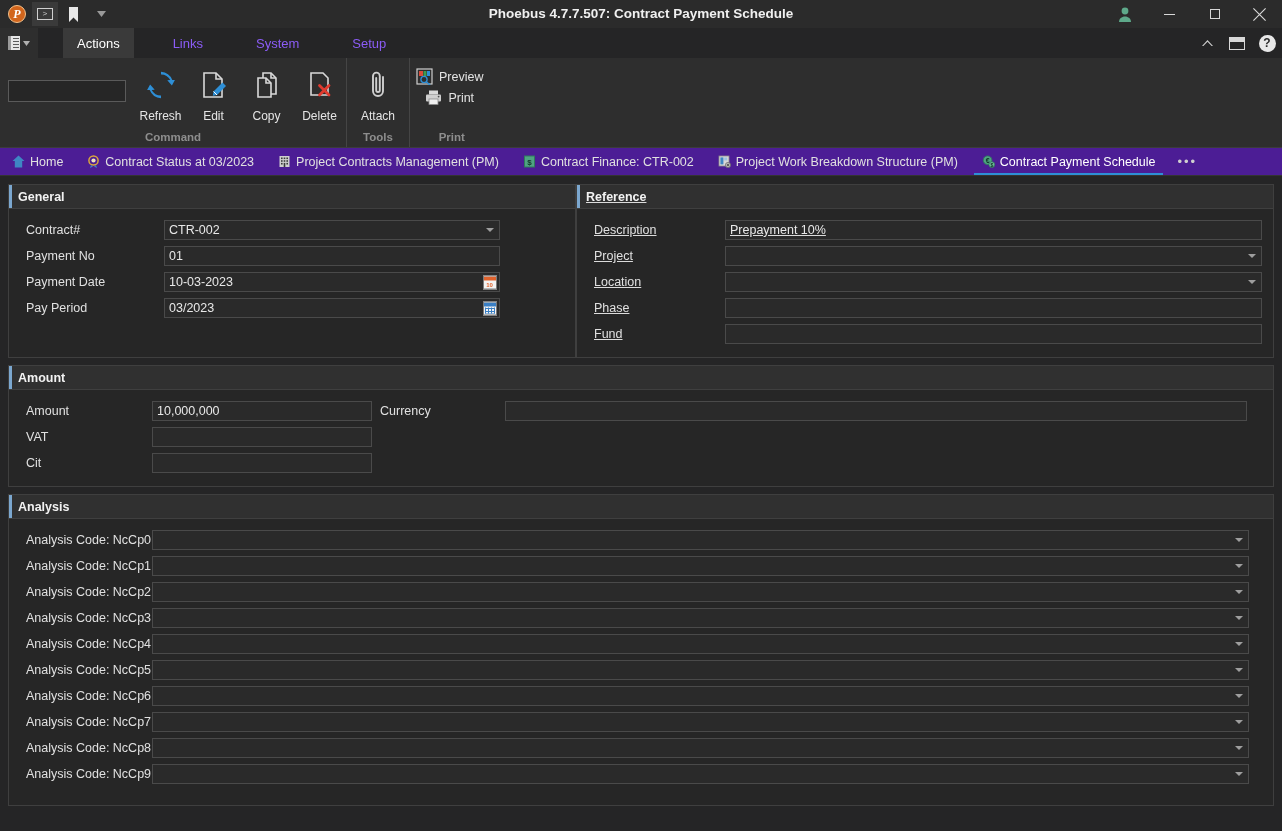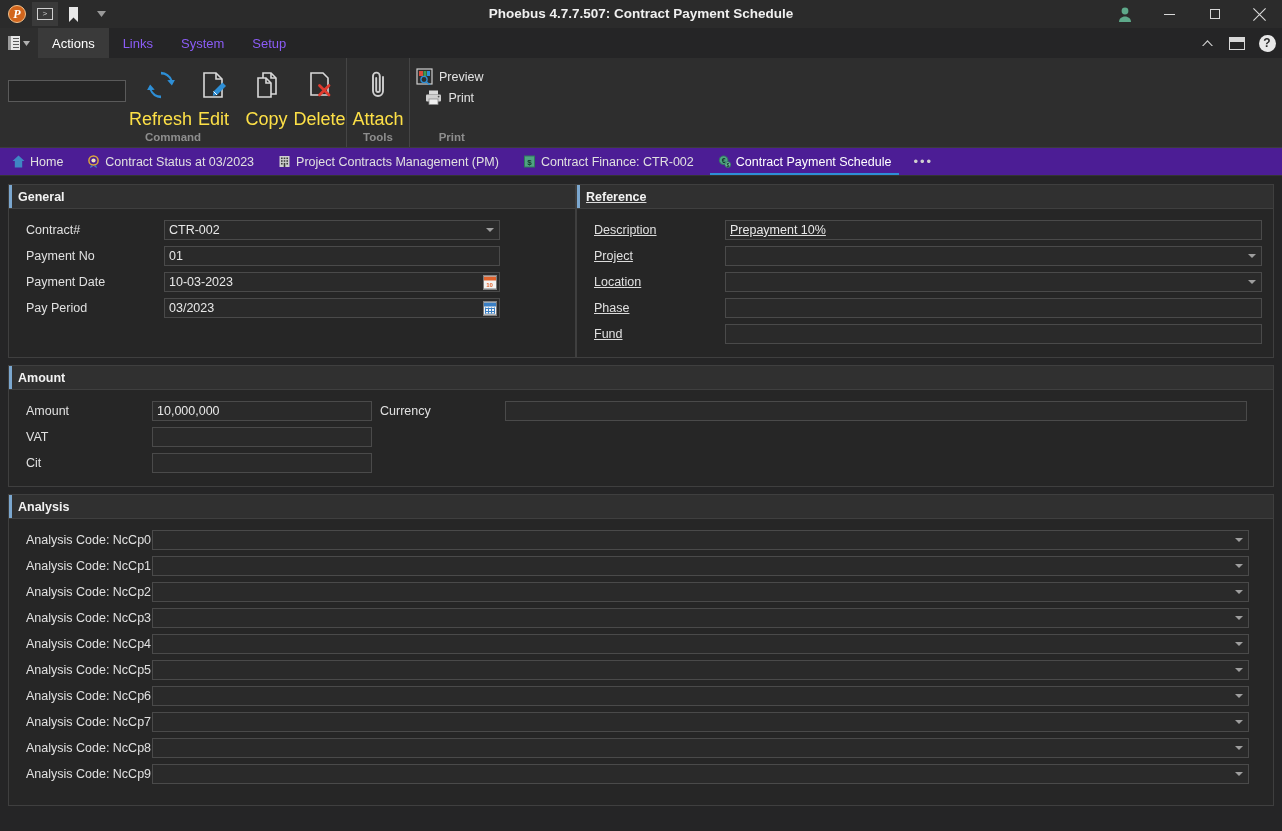--- a/index.html
+++ b/index.html
@@ -68,20 +68,21 @@
   .wbtn.close { font-size: 15px; }
   .sq { width: 10px; height: 10px; border: 1px solid #d8d8d8; }
   .dash { width: 11px; height: 1px; background: #d8d8d8; }
 
   
   .menubar {
     height: 30px;
     background: #252526;
     display: flex; align-items: stretch;
     position: relative;
+    gap: 25px;
   }
   .menu-app-btn {
     width: 38px;
     display: flex; align-items: center; justify-content: center; gap: 3px;
     background: #2e2e2e;
   }
   .doc-glyph {
     width: 12px; height: 14px;
     background: #e6e6e6;
     position: relative;
@@ -148,21 +149,21 @@
     color: #dcdcdc; font-size: 12px; font-family: "Liberation Sans", sans-serif;
   }
   .mag { color: #bdbdbd; font-size: 11px; line-height: 1; }
 
   .big-btn {
     width: 53px;
     padding-top: 8px;
     display: flex; flex-direction: column; align-items: center; gap: 5px;
   }
   .big-btn .bi { height: 38px; display:flex; align-items:center; justify-content:center; }
-  .big-btn .bl { font-size: 18px; color: #fde047; }
+  .big-btn .bl { font-size: 12px; color: #e5e5e5; }
 
   .small-btn {
     display: flex; align-items: center; gap: 6px;
     padding: 2px 10px 2px 6px;
     font-size: 12.5px; color: #e3e3e3;
   }
 
   
   .tabbar {
     height: 28px;
@@ -505,20 +506,32 @@
   </div>
   <div class="tab">
     <span>
       <svg width="13" height="13" viewBox="0 0 13 13">
         <rect x="1.5" y="1" width="10" height="11" fill="#4fa382" stroke="#2f7a5e" stroke-width="1"></rect>
         <text x="6.5" y="9.5" font-size="8" font-weight="bold" fill="#11352a" text-anchor="middle" font-family="Liberation Sans, sans-serif">$</text>
       </svg>
     </span>
     <span>Contract Finance: CTR-002</span>
   </div>
+  <div class="tab">
+    <span>
+      <svg width="13" height="13" viewBox="0 0 13 13">
+        <rect x="1" y="1" width="10" height="10" fill="#d8d8d8" stroke="#8a8a8a" stroke-width="0.8"></rect>
+        <rect x="2.4" y="2.4" width="3" height="7" fill="#3f86c4"></rect>
+        <rect x="6.2" y="2.4" width="3" height="3" fill="#9fc3e0"></rect>
+        <circle cx="10" cy="10" r="2.6" fill="#b5b5b5" stroke="#6a6a6a" stroke-width="0.7"></circle>
+        <circle cx="10" cy="10" r="0.9" fill="#3a3a3a"></circle>
+      </svg>
+    </span>
+    <span>Project Work Breakdown Structure (PM)</span>
+  </div>
   <div class="tab active">
     <span>
       <svg width="13" height="13" viewBox="0 0 13 13">
         <circle cx="5.6" cy="5.2" r="4.3" fill="#4fa382" stroke="#2f7a5e" stroke-width="0.9"></circle>
         <text x="5.6" y="8" font-size="7" font-weight="bold" fill="#0f3328" text-anchor="middle" font-family="Liberation Sans, sans-serif">€</text>
         <circle cx="9.8" cy="9.6" r="2.9" fill="#6fb79a" stroke="#2f7a5e" stroke-width="0.8"></circle>
         <text x="9.8" y="11.6" font-size="5" font-weight="bold" fill="#0f3328" text-anchor="middle" font-family="Liberation Sans, sans-serif">$</text>
       </svg>
     </span>
     <span>Contract Payment Schedule</span>

